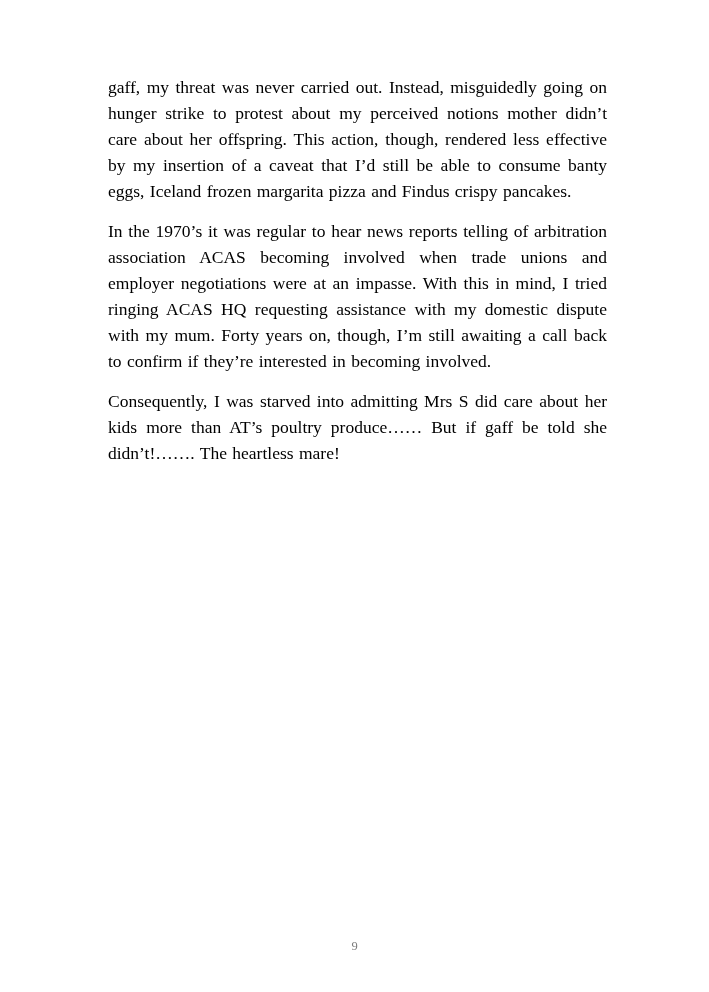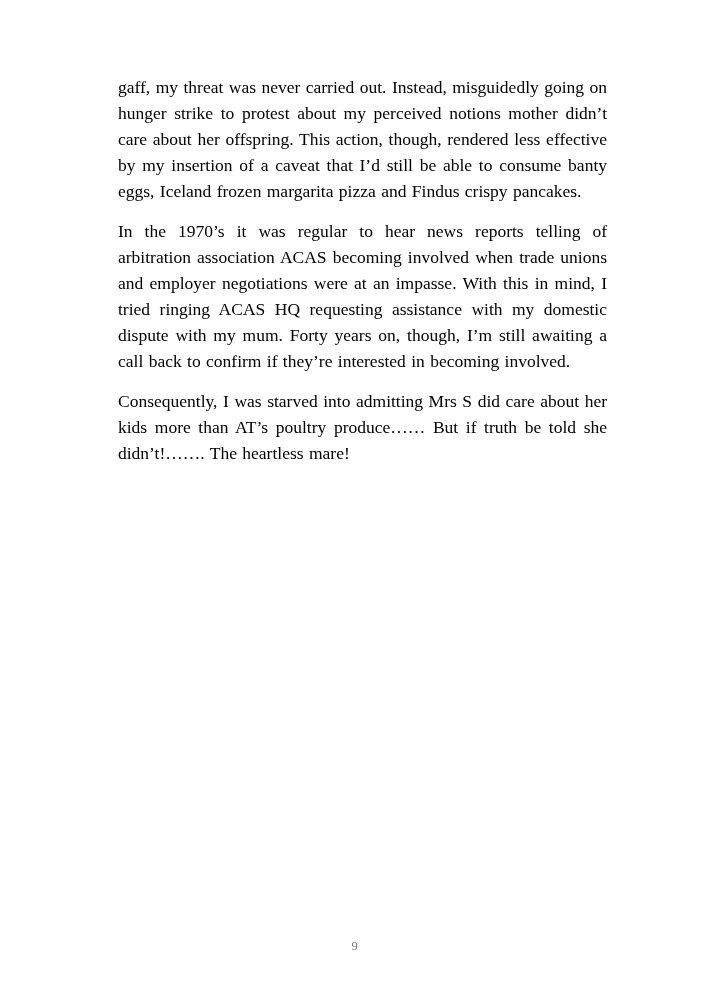--- a/index.html
+++ b/index.html
@@ -17,21 +17,21 @@
     box-sizing: border-box;
     overflow: hidden;
   }
   .text-block {
     position: absolute;
     top: 74px;
     left: 104px;
     width: 503px;
   }
   .text-block p {
-    margin: 0 0 14px 14px;
+    margin: 0 0 14px 4px;
     font-size: 17.5px;
     line-height: 26px;
     text-align: justify;
     text-justify: inter-word;
     word-spacing: 1px;
   }
   .page-footer {
     position: absolute;
     left: 0;
     right: 0;
@@ -44,18 +44,18 @@
     font-family: "Liberation Serif", "DejaVu Serif", serif;
   }
 </style>
 </head>
 <body>
 
 <div class="page">
   <div class="text-block">
     <p>gaff, my threat was never carried out. Instead, misguidedly going on hunger strike to protest about my perceived notions mother didn’t care about her offspring. This action, though, rendered less effective by my insertion of a caveat that I’d still be able to consume banty eggs, Iceland frozen margarita pizza and Findus crispy pancakes.</p>
     <p>In the 1970’s it was regular to hear news reports telling of arbitration association ACAS becoming involved when trade unions and employer negotiations were at an impasse. With this in mind, I tried ringing ACAS HQ requesting assistance with my domestic dispute with my mum. Forty years on, though, I’m still awaiting a call back to confirm if they’re interested in becoming involved.</p>
-    <p>Consequently, I was starved into admitting Mrs S did care about her kids more than AT’s poultry produce…… But if truth be told she didn’t!……. The heartless mare!</p>
+    <p>Consequently, I was starved into admitting Mrs S did care about her kids more than AT’s poultry produce…… But if gaff be told she didn’t!……. The heartless mare!</p>
   </div>
   <div class="page-footer">
     <span class="page-number">9</span>
   </div>
 </div>
 
 </body></html>

